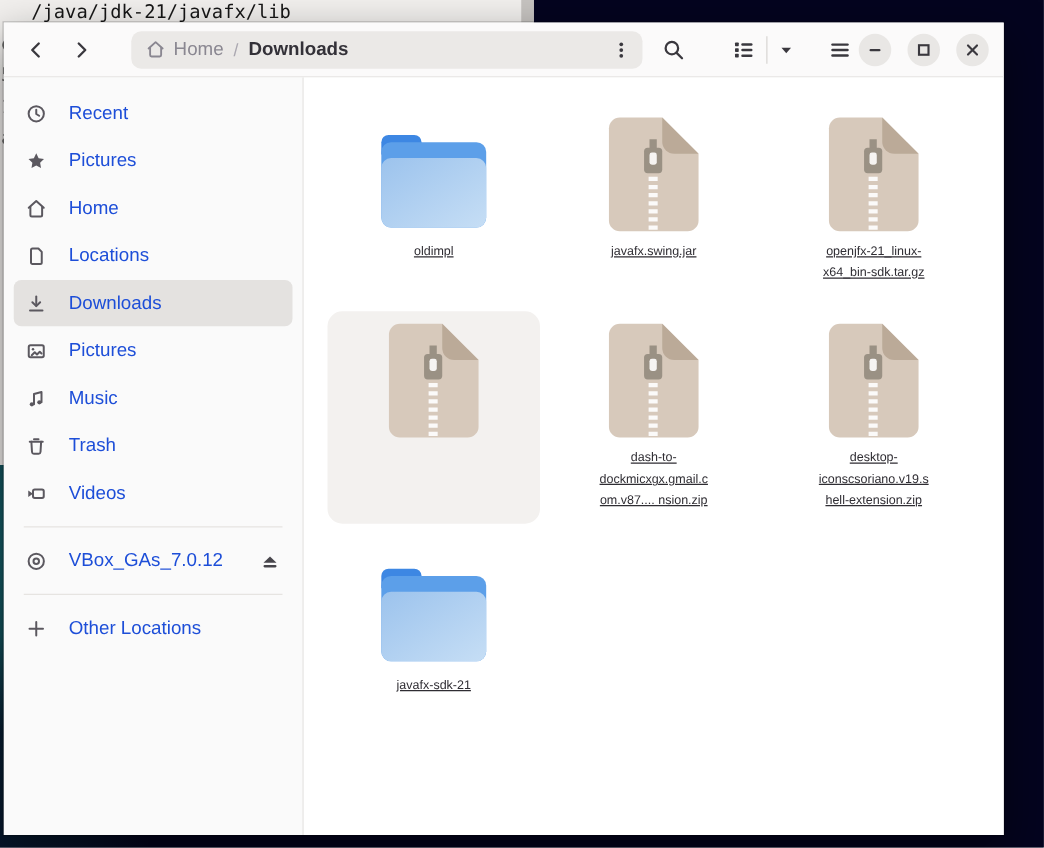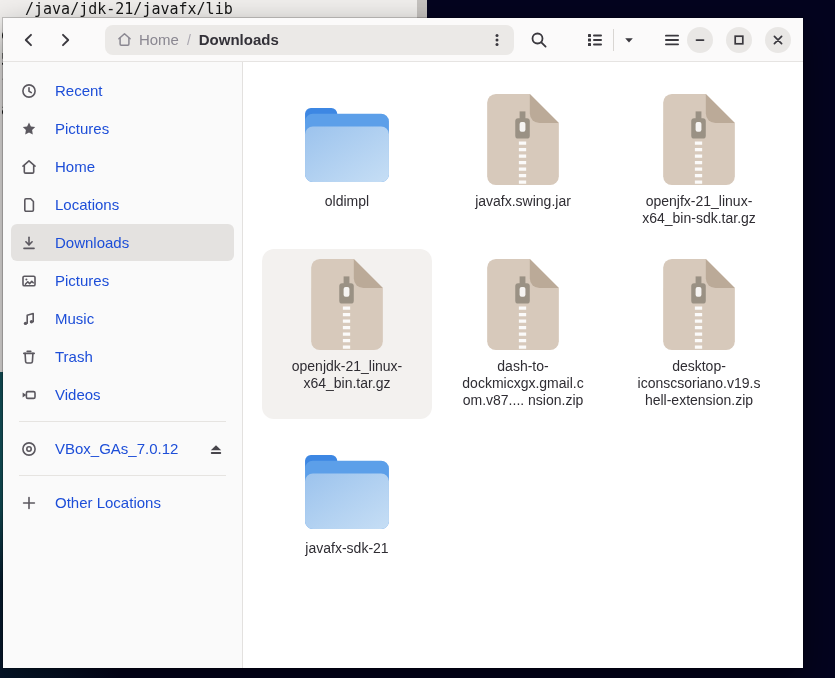--- a/index.html
+++ b/index.html
@@ -81,22 +81,22 @@
     display:grid; grid-template-columns:repeat(3,176px); align-content:start;
     justify-items:center; row-gap:12px; padding:22px 0 0 16px; box-sizing:border-box;
   }
   .item {
     width:170px; border-radius:12px; box-sizing:border-box;
     display:flex; flex-direction:column; align-items:center; padding:6px 3px 10px;
   }
   .item.selected { background:#f3f1ef; }
   .icon-wrap { width:96px; height:96px; display:flex; align-items:flex-end; justify-content:center; }
   .item-label {
-    margin-top:7px; font-size:14px; line-height:17px; color:#2f2d33;
-    text-align:center; white-space:pre-line; max-width:166px; overflow-wrap:anywhere;
+    margin-top:7px; font-size:10px; line-height:17px; color:#2f2d33;
+    text-align:center; white-space:pre-line; max-width:166px; overflow-wrap:anywhere;text-decoration:underline;
   }
 </style>
 </head>
 <body style="--desktop: #04041f; --teal: #17636d; --headerbar: #fbfafa; --sidebar_bg: #fafafa; --selection_gray: #e4e2e0; --folder_tab: #3d87e3; --folder_back: #5c9fe9; --folder_front: #9cc3ed; --folder_front_light: #c6def5; --archive_body: #d7c9bb; --archive_fold: #bbaa98;">
 
 <div class="desktop"></div>
 
 <div class="terminal">
   <div class="term-line1">/java/jdk-21/javafx/lib</div>
   <div class="term-left">
@@ -381,22 +381,20 @@
           <div class="icon-wrap">
             <svg width="74" height="93" viewBox="0 0 76 96">
               <path d="M10 1h35l30 30v55a9 9 0 0 1-9 9H10a9 9 0 0 1-9-9V10a9 9 0 0 1 9-9z" fill="var(--archive_body,#d7c9bb)"></path>
               <path d="M45 1l30 30H55a10 10 0 0 1-10-10z" fill="var(--archive_fold,#bbaa98)"></path>
               <rect x="34.5" y="19" width="6" height="9" fill="#9a9184"></rect>
               <rect x="30" y="26" width="15" height="21" rx="3" fill="#9a9184"></rect>
               <rect x="34.5" y="30" width="6" height="10" rx="2" fill="#f6f4f2"></rect>
               <path d="M37.5 50v45" stroke="#fbfaf9" stroke-width="7.5" stroke-dasharray="3.5 3.2" fill="none"></path>
             </svg>
           </div>
-          <div class="item-label">openjdk-21_linux-
-x64_bin.tar.gz</div>
         </div>
         <div class="item">
           <div class="icon-wrap">
             <svg width="74" height="93" viewBox="0 0 76 96">
               <path d="M10 1h35l30 30v55a9 9 0 0 1-9 9H10a9 9 0 0 1-9-9V10a9 9 0 0 1 9-9z" fill="var(--archive_body,#d7c9bb)"></path>
               <path d="M45 1l30 30H55a10 10 0 0 1-10-10z" fill="var(--archive_fold,#bbaa98)"></path>
               <rect x="34.5" y="19" width="6" height="9" fill="#9a9184"></rect>
               <rect x="30" y="26" width="15" height="21" rx="3" fill="#9a9184"></rect>
               <rect x="34.5" y="30" width="6" height="10" rx="2" fill="#f6f4f2"></rect>
               <path d="M37.5 50v45" stroke="#fbfaf9" stroke-width="7.5" stroke-dasharray="3.5 3.2" fill="none"></path>

